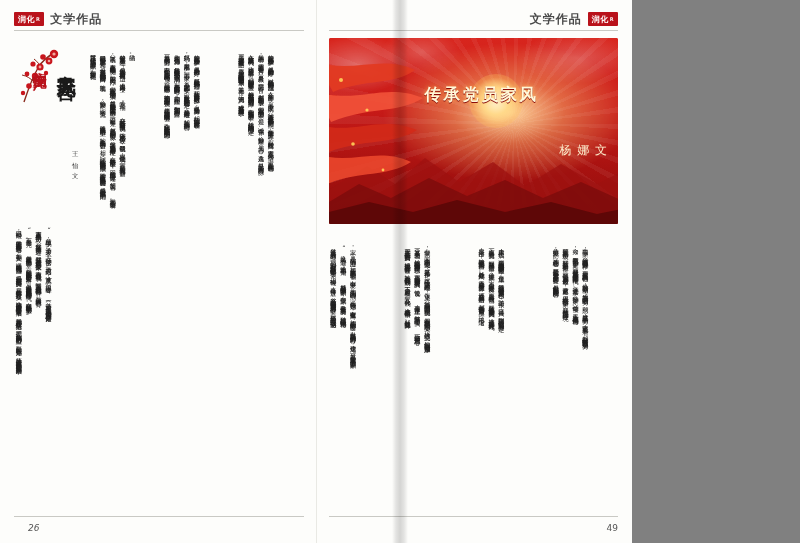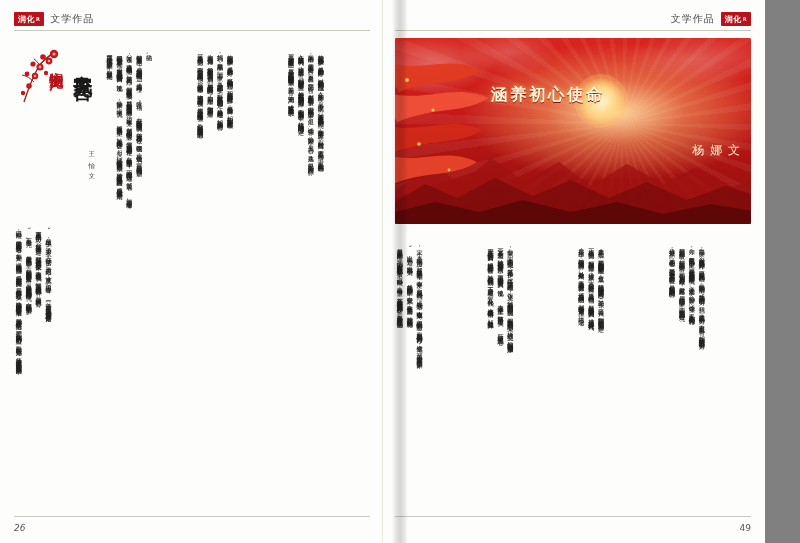--- a/index.html
+++ b/index.html
@@ -8,21 +8,21 @@
     background: #808080;
   }
   body {
     width: 800px;
     height: 543px;
     overflow: hidden;
     font-family: "DejaVu Sans", sans-serif;
   }
   .spread {
     position: relative;
-    width: 765px;
+    width: 632px;
     height: 543px;
     background: #ffffff;
     display: flex;
   }
   .page {
     position: relative;
     width: 400px;
     height: 543px;
     background: #fdfdfb;
     overflow: hidden;
@@ -63,21 +63,21 @@
     font-size: 8px;
     font-weight: bold;
     letter-spacing: 0.5px;
     border-radius: 1px;
   }
   .rh-logo .sub {
     font-size: 5px;
     margin-left: 1px;
     opacity: 0.9;
   }
-  .rh-text { font-size: 10px; color: #4a4a4a; letter-spacing: 1px; }
+  .rh-text { font-size: 12px; color: #4a4a4a; letter-spacing: 1px; font-weight: bold; }
   .rule {
     position: absolute;
     top: 30px;
     height: 1px;
     background: #c9c9c4;
   }
   .rule.left { left: 14px; right: 12px; }
   .rule.right { left: 12px; right: 14px; }
 
   
@@ -88,21 +88,21 @@
     background: #c9c9c4;
   }
   .footer-rule.left { left: 14px; right: 12px; }
   .footer-rule.right { left: 12px; right: 14px; }
   .folio {
     position: absolute;
     bottom: 10px;
     font-size: 9px;
     color: #555;
   }
-  .folio.left { left: 14px; font-style: italic; }
+  .folio.left { left: 28px; font-style: italic; }
   .folio.right { right: 14px; }
 
   
   .lp-body {
     position: absolute;
     top: 38px;
     left: 14px;
     right: 12px;
     bottom: 34px;
     display: flex;
@@ -399,21 +399,21 @@
         <path d="M-6,102 C28,114 54,94 88,110 C62,126 38,118 4,132 Z" fill="#ef4a2e" opacity="0.85"></path>
         <g fill="#ffd25a" opacity="0.9">
           <circle cx="18" cy="28" r="2"></circle>
             <circle cx="44" cy="58" r="1.6"></circle>
           <circle cx="30" cy="92" r="1.8"></circle>
             <circle cx="60" cy="118" r="1.4"></circle>
         </g>
       </svg>
 
       <div class="hero-title">
-        <span class="l2">涵养初心使命</span>
+        <span class="l1">传承党员家风</span>
       </div>
       <div class="hero-author">杨 娜 文</div>
     </div>
 
     <div class="rp-body">
       <div class="rp-col">
         <div class="cjk-col">
           <p>家，是一个幸福的港湾，如是从一生繁盛不平的辛福。家中有爱，如鱼儿回绕的圆点，汇成我利这缘；家中也有束缚，如小蝌蚪不断的爱念，自引着我向正确的方向前行。这个规矩，就是一个家里所传承下来的家风家训。</p>
           <p>“岂以苦心为之，为以善小而不为”，这就是我家的家风家训。在我家里，孝敬长辈是首要的，这种品德在家中代代相传。</p>
           <p>父母是子女最好的老师，他们的一言一行都在潜移默化中影响着孩子。记得小时候，每逢过年过节，父亲总会带着我们去看望爷爷奶奶和外公外婆，那份真挚的孝心让我深受感动。</p>

